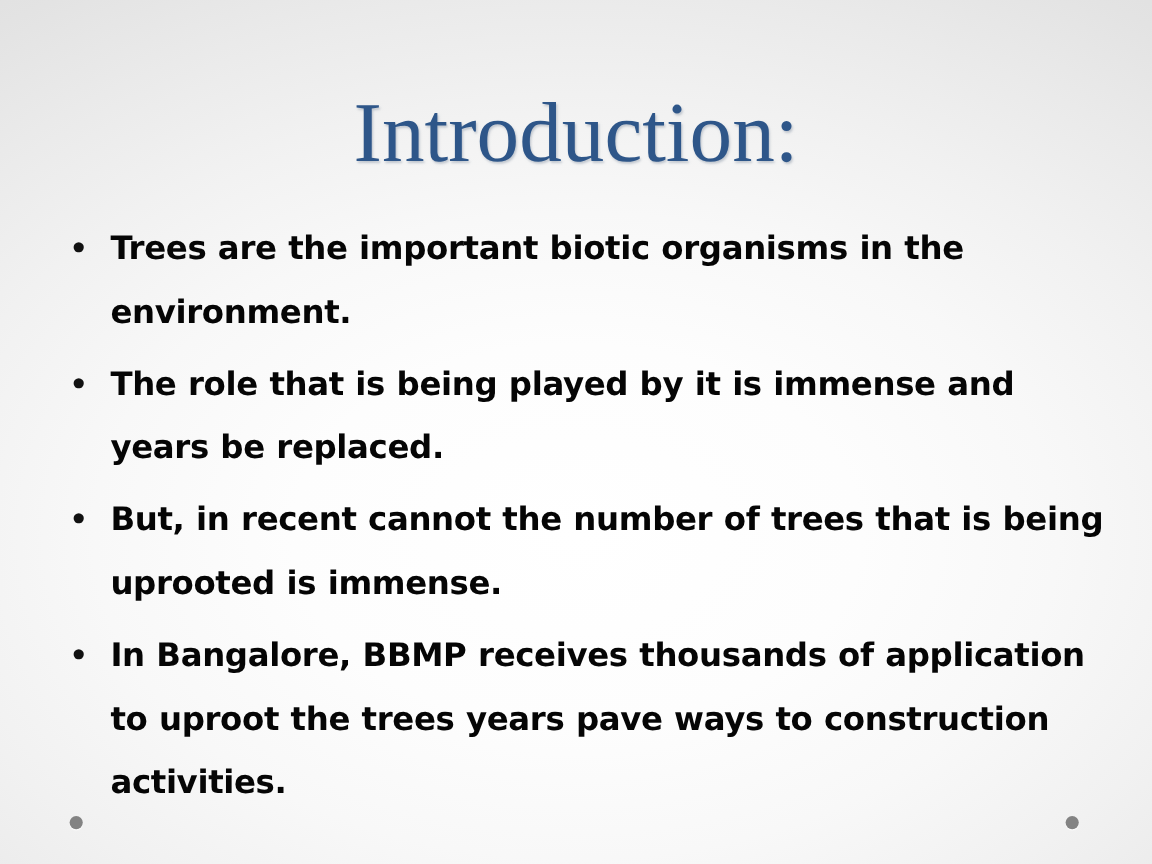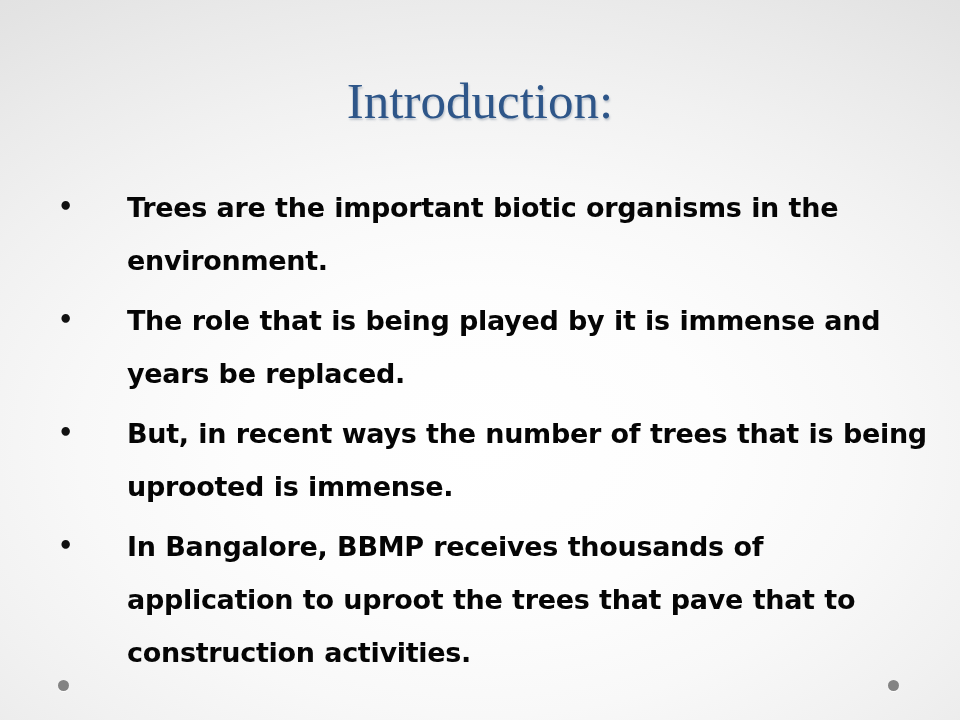--- a/index.html
+++ b/index.html
@@ -35,21 +35,21 @@
   #title-area {
     position: absolute;
     left: 0;
     top: 76px;
     width: 960px;
     text-align: center;
   }
   #slide-title {
     display: inline-block;
     font-family: "Liberation Serif", "DejaVu Serif", serif;
-    font-size: 51px;
+    font-size: 71px;
     font-weight: normal;
     line-height: 1.0;
     letter-spacing: 0px;
     color: #2e5689;
     margin: 0;
     text-shadow: 1px 2px 2px rgba(150,160,175,0.55);
     white-space: nowrap;
   }
 
   
@@ -82,21 +82,20 @@
     top: 0;
     width: 14px;
     line-height: 53px;
     font-size: 24px;
     font-weight: bold;
     color: #111111;
     text-align: left;
   }
   li.bullet-item .bullet-text {
     display: block;
-    margin-left: 35px;
   }
 
   
   .footer-dot {
     position: absolute;
     width: 11px;
     height: 11px;
     border-radius: 50%;
     background: #838383;
     box-shadow: 0 1px 1px rgba(255,255,255,0.85);
@@ -121,26 +120,26 @@
         <span class="bullet-text">Trees are the important biotic organisms in the environment.</span>
       </li>
 
       <li class="bullet-item">
         <span class="bullet-marker">•</span>
         <span class="bullet-text">The role that is being played by it is immense and years be replaced.</span>
       </li>
 
       <li class="bullet-item">
         <span class="bullet-marker">•</span>
-        <span class="bullet-text">But, in recent ways the number of trees that is being uprooted is immense.</span>
+        <span class="bullet-text">But, in recent cannot the number of trees that is being uprooted is immense.</span>
       </li>
 
       <li class="bullet-item">
         <span class="bullet-marker">•</span>
-        <span class="bullet-text">In Bangalore, BBMP receives thousands of application to uproot the trees that pave that to construction activities.</span>
+        <span class="bullet-text">In Bangalore, BBMP receives thousands of application to uproot the trees years pave ways to construction activities.</span>
       </li>
 
     </ul>
   </div>
 
   <span id="footer-dot-left" class="footer-dot"></span>
   <span id="footer-dot-right" class="footer-dot"></span>
 
 </div>
 

